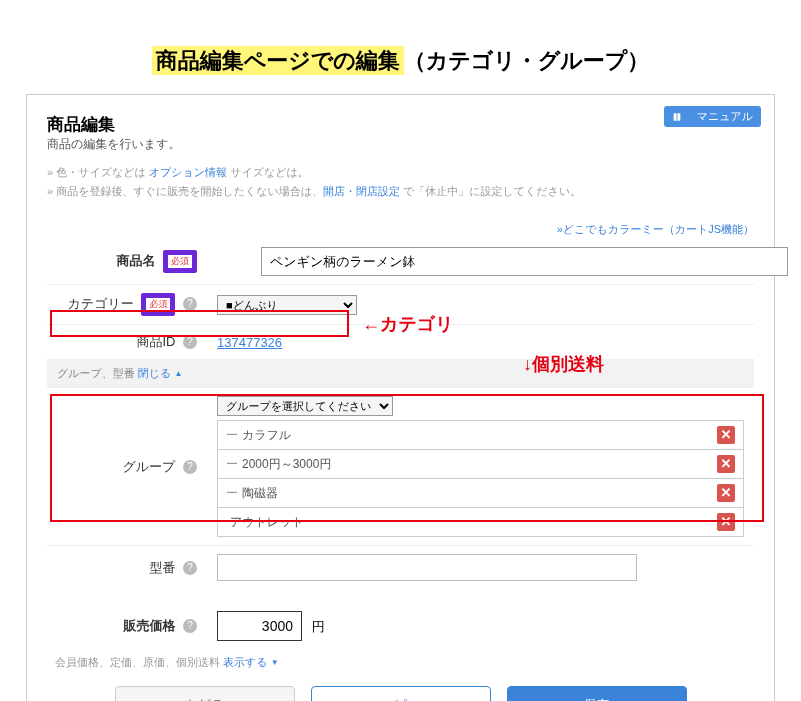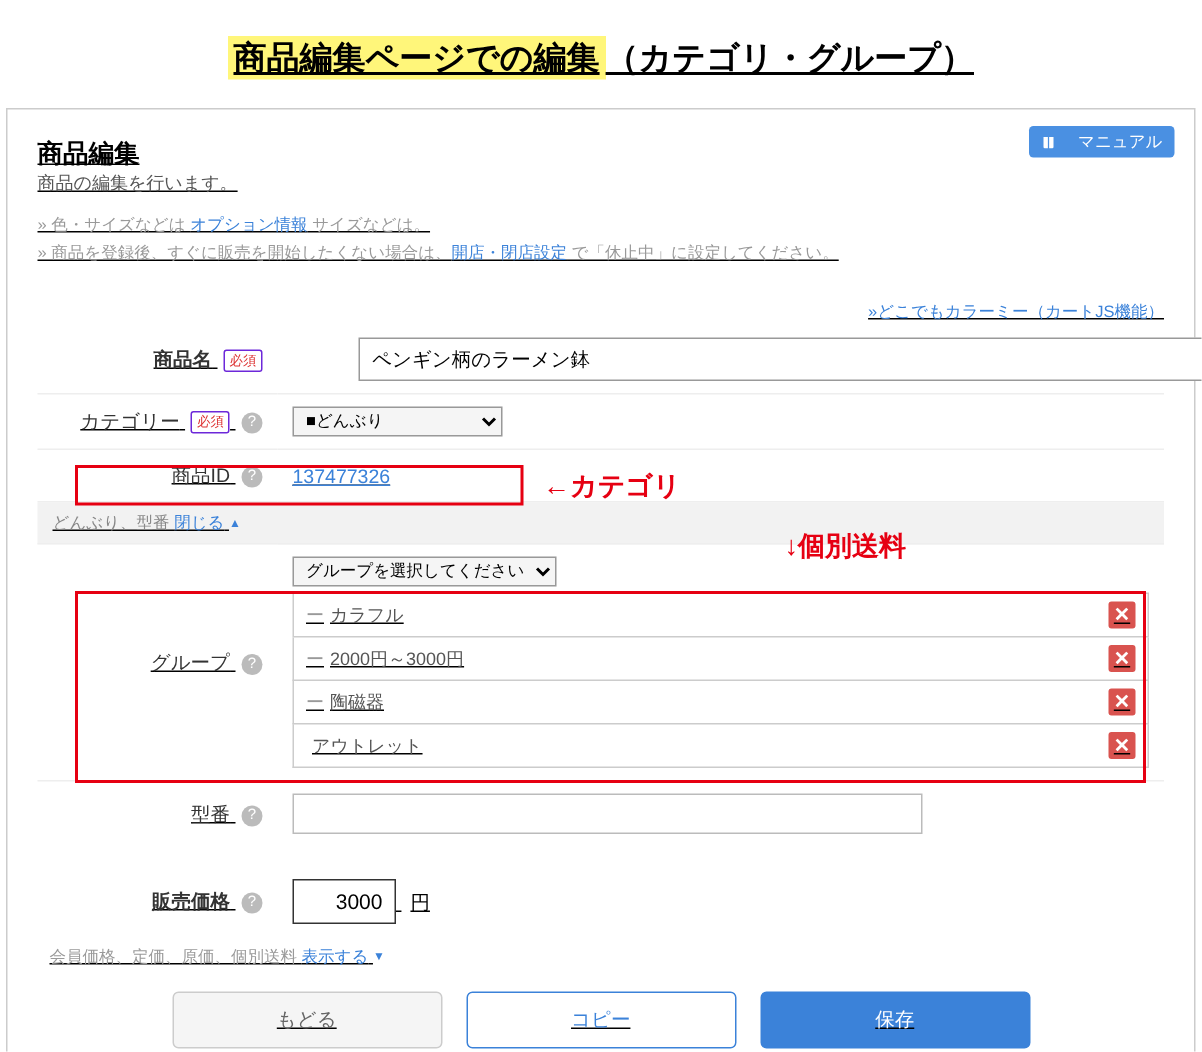--- a/index.html
+++ b/index.html
@@ -1,47 +1,47 @@
 <!DOCTYPE html>
 <html><head>
 <meta charset="utf-8">
 <style>
 * { box-sizing: border-box; margin: 0; padding: 0; }
 body { font-family: "Hiragino Kaku Gothic Pro", "Meiryo", sans-serif; background: #fff; }
-.wrapper { width: 801px; height: 701px; position: relative; padding: 4px; text-decoration: underline; }
+.wrapper { width: 801px; height: 701px; position: relative; padding: 26px; }
 .page-title { font-size: 22px; font-weight: bold; text-align: center; padding: 20px 0 18px; }
 .page-title .hl { background: #fff67a; padding: 2px 4px; }
 .frame { border: 1px solid #ccc; padding: 18px 20px 12px; position: relative; }
 .manual-btn { position: absolute; top: 11px; right: 13px; background: #4a90e2; color: #fff; font-size: 11px; padding: 3px 8px; border-radius: 3px; display: flex; align-items: center; gap: 15px; }
 .manual-btn svg { width: 10px; height: 10px; }
 h2.section { font-size: 17px; font-weight: bold; }
 .lead { font-size: 12px; color: #555; margin-bottom: 10px; }
 .notes { font-size: 11px; color: #999; line-height: 1.7; }
 .notes a { color: #3b82d9; text-decoration: none; }
 .topright-link { text-align: right; font-size: 11px; margin-top: 22px; margin-bottom: 2px; }
 .topright-link a { color: #3b82d9; text-decoration: none; }
 .form-table { width: 100%; border-collapse: collapse; }
 .form-table td { border-top: 1px solid #eee; padding: 8px 10px; vertical-align: middle; font-size: 13px; }
 .form-table tr.first td { border-top: none; }
 .lbl-cell { width: 160px; text-align: right; color: #333; background: #fff; }
-.req-badge { display: inline-block; border: 1px solid #6d28d9; color: #d33; font-size: 9px; padding: 0 3px; border-radius: 2px; margin-left: 4px; vertical-align: 1px; }
+.req-badge { display: inline-block; border: 5px solid #6d28d9; color: #d33; font-size: 9px; padding: 0 3px; border-radius: 2px; margin-left: 4px; vertical-align: 1px; }
 .q-icon { display: inline-block; width: 14px; height: 14px; border-radius: 50%; background: #bbb; color: #fff; font-size: 10px; line-height: 14px; text-align: center; margin-left: 4px; vertical-align: 1px; }
 input[type=text].wide { width: 100%; border: 1px solid #999; padding: 6px 8px; font-size: 13px; margin-left: 44px; }
 select.sel { border: 1px solid #999; font-size: 11px; padding: 2px 4px; background: #f5f5f5; }
 .id-link { color: #3b82d9; font-size: 13px; }
 .accordion-row td { background: #f2f2f2; font-size: 11px; color: #888; padding: 6px 10px; }
 .accordion-row a { color: #3b82d9; text-decoration: none; }
 .triangle-up { display: inline-block; font-size: 8px; color: #3b82d9; vertical-align: 1px; }
 .group-box { }
 .group-row { display: flex; align-items: center; border: 1px solid #ccc; border-top: none; padding: 5px 8px; font-size: 12px; color: #555; }
 .group-row:first-of-type { border-top: 1px solid #ccc; margin-top: 4px; }
 .group-row .dash { color: #999; margin-right: 4px; }
 .del-btn { margin-left: auto; width: 18px; height: 18px; background: #d9534f; color: #fff; font-size: 13px; font-weight: bold; line-height: 18px; text-align: center; border-radius: 2px; }
 input[type=text].narrow { width: 420px; border: 1px solid #bbb; padding: 5px 8px; font-size: 13px; }
-.price-row input { width: 69px; border: 1px solid #333; padding: 6px 8px; font-size: 14px; text-align: right; }
+.price-row input { width: 85px; border: 1px solid #333; padding: 6px 8px; font-size: 14px; text-align: right; }
 .gap { height: 14px; }
 .footer-note { font-size: 11px; color: #999; padding: 6px 0 2px 8px; }
 .footer-note a { color: #3b82d9; text-decoration: none; }
 .triangle-down { display: inline-block; font-size: 8px; color: #3b82d9; vertical-align: 1px; }
 .buttons { display: flex; gap: 16px; justify-content: center; padding: 14px 0 2px; }
 .btn { width: 180px; padding: 9px 0; font-size: 13px; border-radius: 4px; text-align: center; border: 1px solid #ccc; }
 .btn-back { background: #f5f5f5; color: #666; }
 .btn-copy { background: #fff; color: #3b82d9; border: 1px solid #3b82d9; }
 .btn-save { background: #3b82d9; color: #fff; border: 1px solid #3b82d9; }
 
@@ -106,21 +106,21 @@
         <td class="lbl-cell">
           <span>商品ID</span>
           <span class="q-icon">?</span>
         </td>
         <td>
           <a href="#" class="id-link">137477326</a>
         </td>
       </tr>
       <tr class="accordion-row">
         <td colspan="2">
-          <span>どんぶり、型番 </span><a href="#">閉じる</a> <span class="triangle-up">▲</span>
+          <span>グループ、型番 </span><a href="#">閉じる</a> <span class="triangle-up">▲</span>
         </td>
       </tr>
       <tr>
         <td class="lbl-cell">
           <span>グループ</span>
           <span class="q-icon">?</span>
         </td>
         <td>
           <select class="sel">
             <option>グループを選択してください</option>

